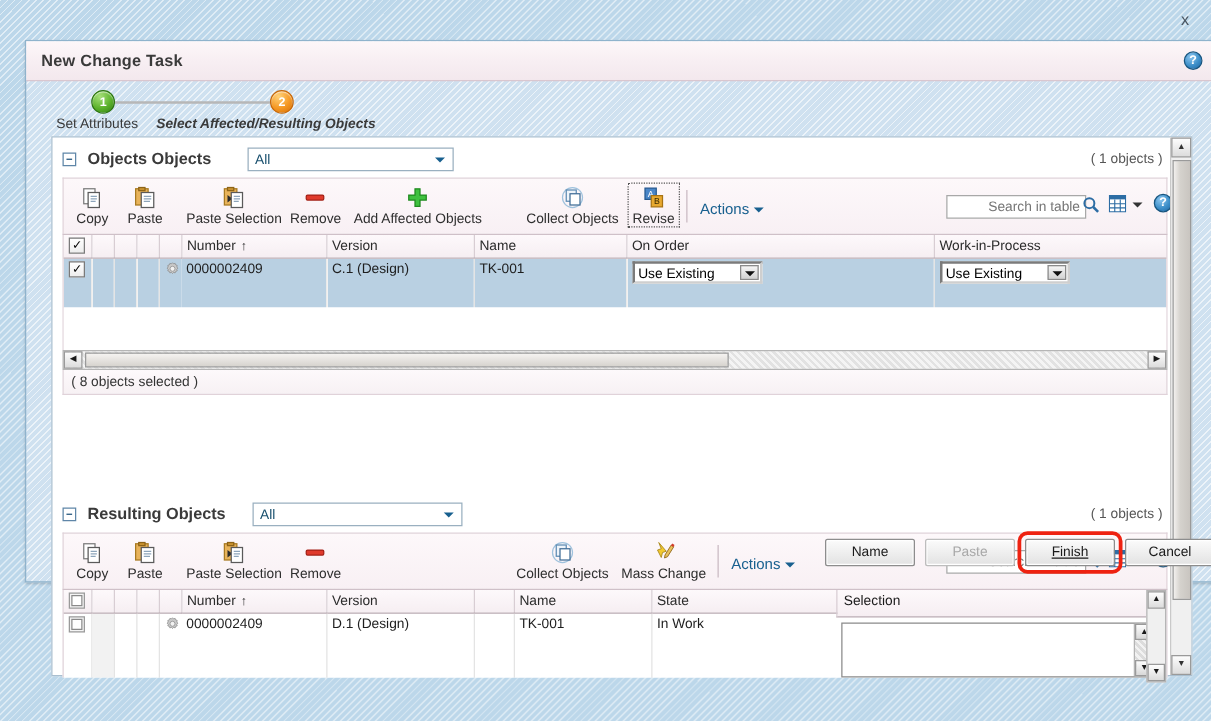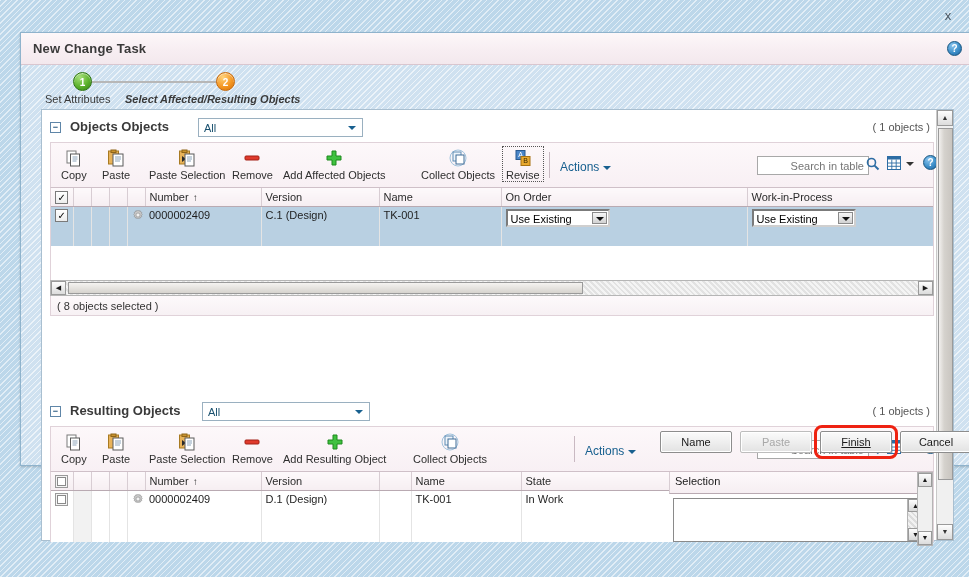--- a/index.html
+++ b/index.html
@@ -678,40 +678,42 @@
 
         <div class="tb-item" style="left:177px;">
           <div class="tb-icon">
             <svg width="20" height="20" viewBox="0 0 20 20">
                 <rect x="3" y="8" width="14" height="4" rx="1" fill="#e03a2c" stroke="#a32016"></rect>
               </svg>
           </div>
           <div class="tb-label">Remove</div>
         </div>
 
-        <div class="tb-item" style="left:228px;">
-          <div class="tb-icon">
-            <svg width="20" height="20" viewBox="0 0 20 20">
-                <path d="M8 3h4v5h5v4h-5v5H8v-5H3V8h5z" fill="#3fc13f" stroke="#1f8a1f"></path>
-              </svg>
-          </div>
-          <div class="tb-label">Add Resulting Object</div>
-        </div>
 
         <div class="tb-item" style="left:358px;">
           <div class="tb-icon">
             <svg width="20" height="20" viewBox="0 0 20 20">
                 <circle cx="10" cy="10" r="8" fill="none" stroke="#9fc2dd"></circle>
                 <rect x="5" y="4" width="8" height="9" fill="#eef4fa" stroke="#5d8bb3"></rect>
                 <rect x="8" y="7" width="8" height="9" fill="#fff" stroke="#3f6d97"></rect>
               </svg>
           </div>
           <div class="tb-label">Collect Objects</div>
         </div>
 
+        <div class="tb-item" style="left:442px;">
+          <div class="tb-icon">
+            <svg width="20" height="20" viewBox="0 0 20 20">
+                <path d="M6 2l2 5-3 1 3 6 1-4 3-1z" fill="#f2c82e" stroke="#a8871a" stroke-width="0.7"></path>
+                <path d="M11 12l5-8 2 1.4-5 8-2.4 1z" fill="#e8c05a" stroke="#8e6417" stroke-width="0.7"></path>
+                <path d="M16.3 3.6l1.8 1.2" stroke="#d23b2b" stroke-width="2"></path>
+              </svg>
+          </div>
+          <div class="tb-label">Mass Change</div>
+        </div>
 
         <div class="tb-sep" style="left:523px;"></div>
 
         <div class="actions-menu" style="left:534px;">
           <span>Actions</span><span class="actions-caret"></span>
         </div>
 
         <div class="search-box" style="left:706px;">
           <input type="text" placeholder="Search in table" style="">
         </div>

